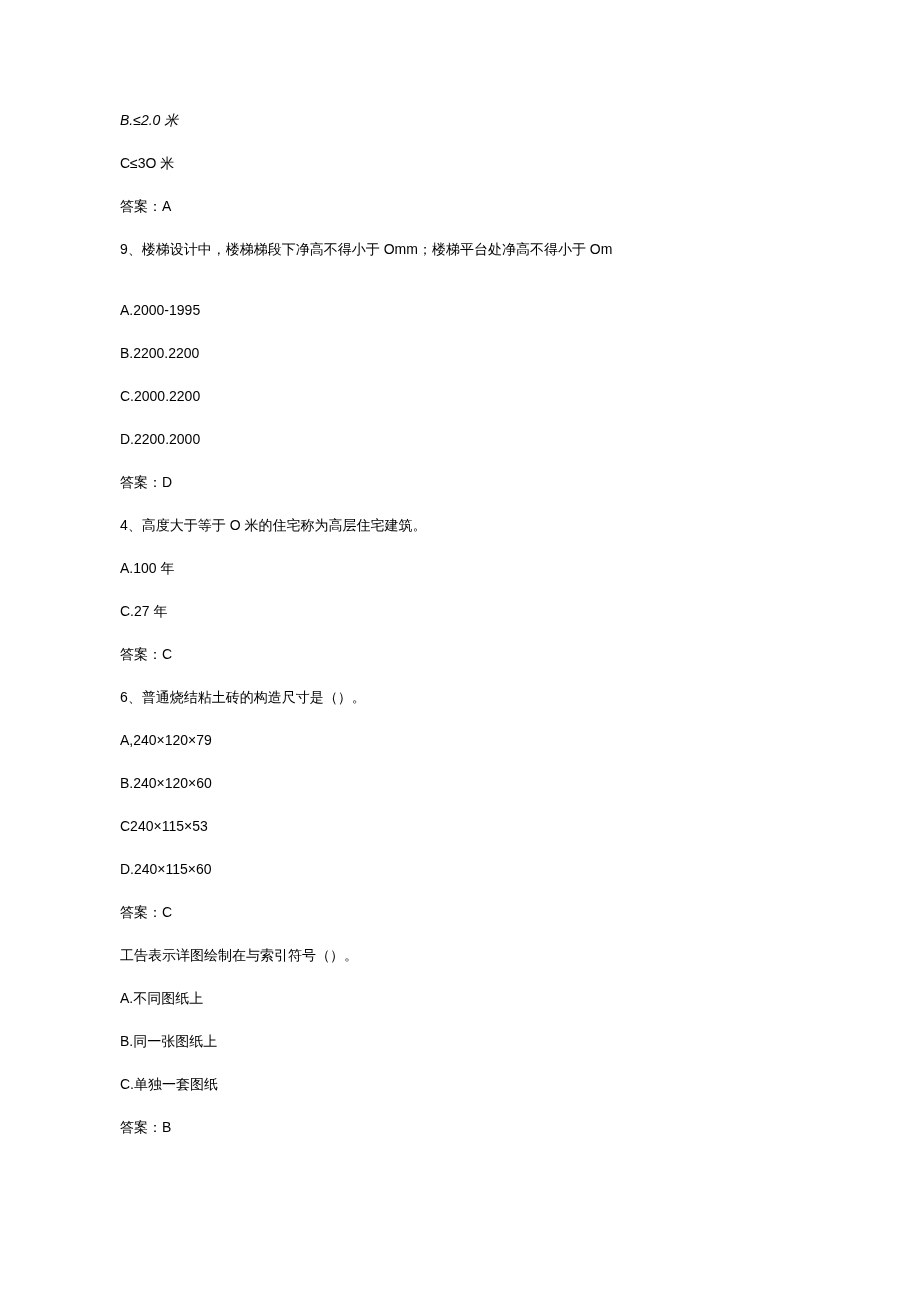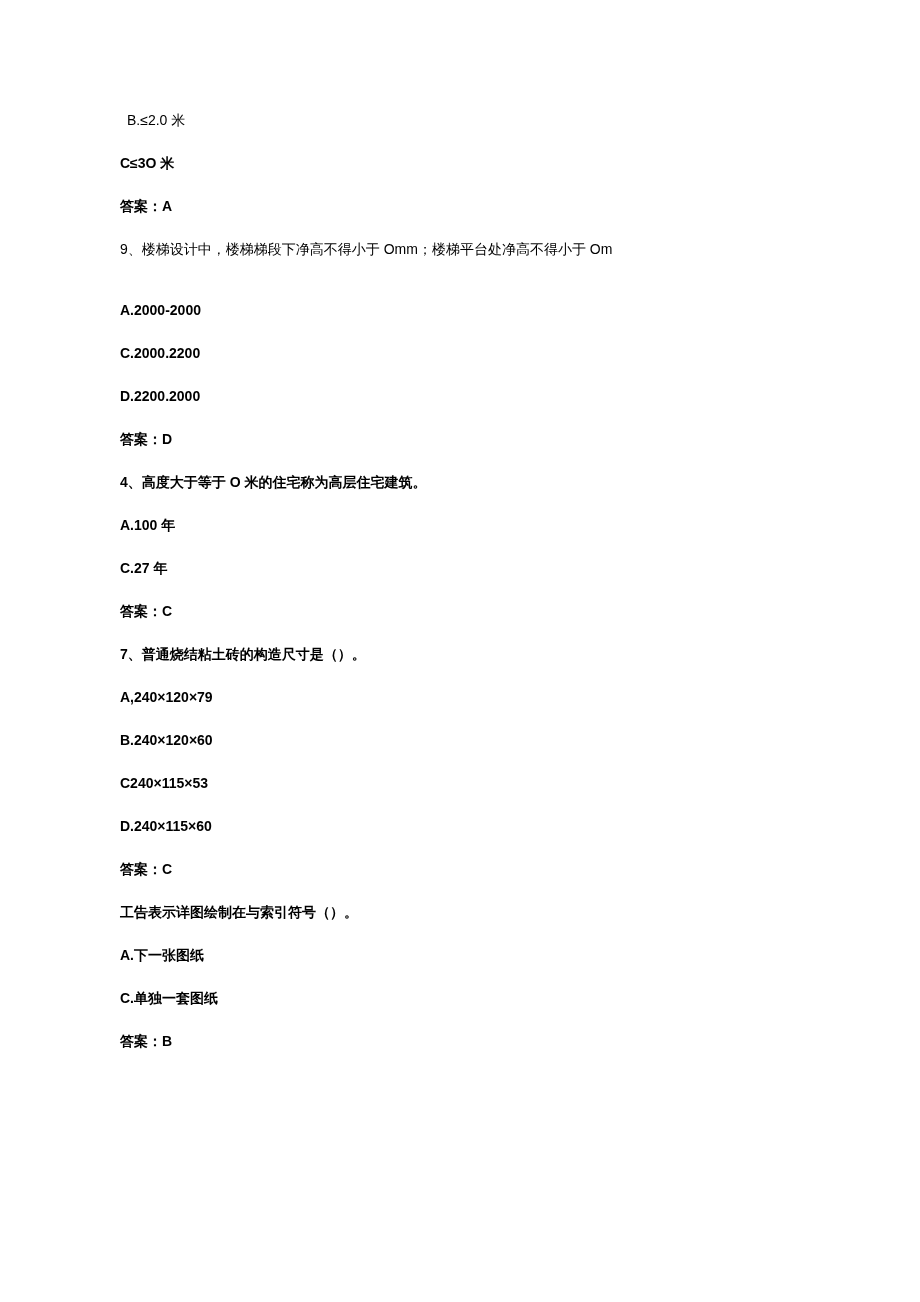--- a/index.html
+++ b/index.html
@@ -10,54 +10,56 @@
     width: 920px;
   }
   .page {
     padding: 110px 120px 80px 120px;
     font-size: 14px;
     line-height: 1.5;
     color: #000000;
   }
   .line {
     margin: 0 0 22px 0;
-    font-weight: bold;
   }
   .line-top {
-    margin: 0 0 22px 7px;
+    margin: 0 0 22px 0;
+    font-style: italic;
   }
   .line-gap {
     margin: 0 0 40px 0;
   }
 </style>
 </head>
 <body>
 
 <div class="page">
 
   <div class="line-top">B.≤2.0 米</div>
   <div class="line">C≤3O 米</div>
   <div class="line">答案：A</div>
 
   <div class="line-gap">9、楼梯设计中，楼梯梯段下净高不得小于 Omm；楼梯平台处净高不得小于 Om</div>
-  <div class="line">A.2000-2000</div>
+  <div class="line">A.2000-1995</div>
+  <div class="line">B.2200.2200</div>
   <div class="line">C.2000.2200</div>
   <div class="line">D.2200.2000</div>
   <div class="line">答案：D</div>
 
   <div class="line">4、高度大于等于 O 米的住宅称为高层住宅建筑。</div>
   <div class="line">A.100 年</div>
   <div class="line">C.27 年</div>
   <div class="line">答案：C</div>
 
-  <div class="line">7、普通烧结粘土砖的构造尺寸是（）。</div>
+  <div class="line">6、普通烧结粘土砖的构造尺寸是（）。</div>
   <div class="line">A,240×120×79</div>
   <div class="line">B.240×120×60</div>
   <div class="line">C240×115×53</div>
   <div class="line">D.240×115×60</div>
   <div class="line">答案：C</div>
 
   <div class="line">工告表示详图绘制在与索引符号（）。</div>
-  <div class="line">A.下一张图纸</div>
+  <div class="line">A.不同图纸上</div>
+  <div class="line">B.同一张图纸上</div>
   <div class="line">C.单独一套图纸</div>
   <div class="line">答案：B</div>
 
 </div>
 
 </body></html>

